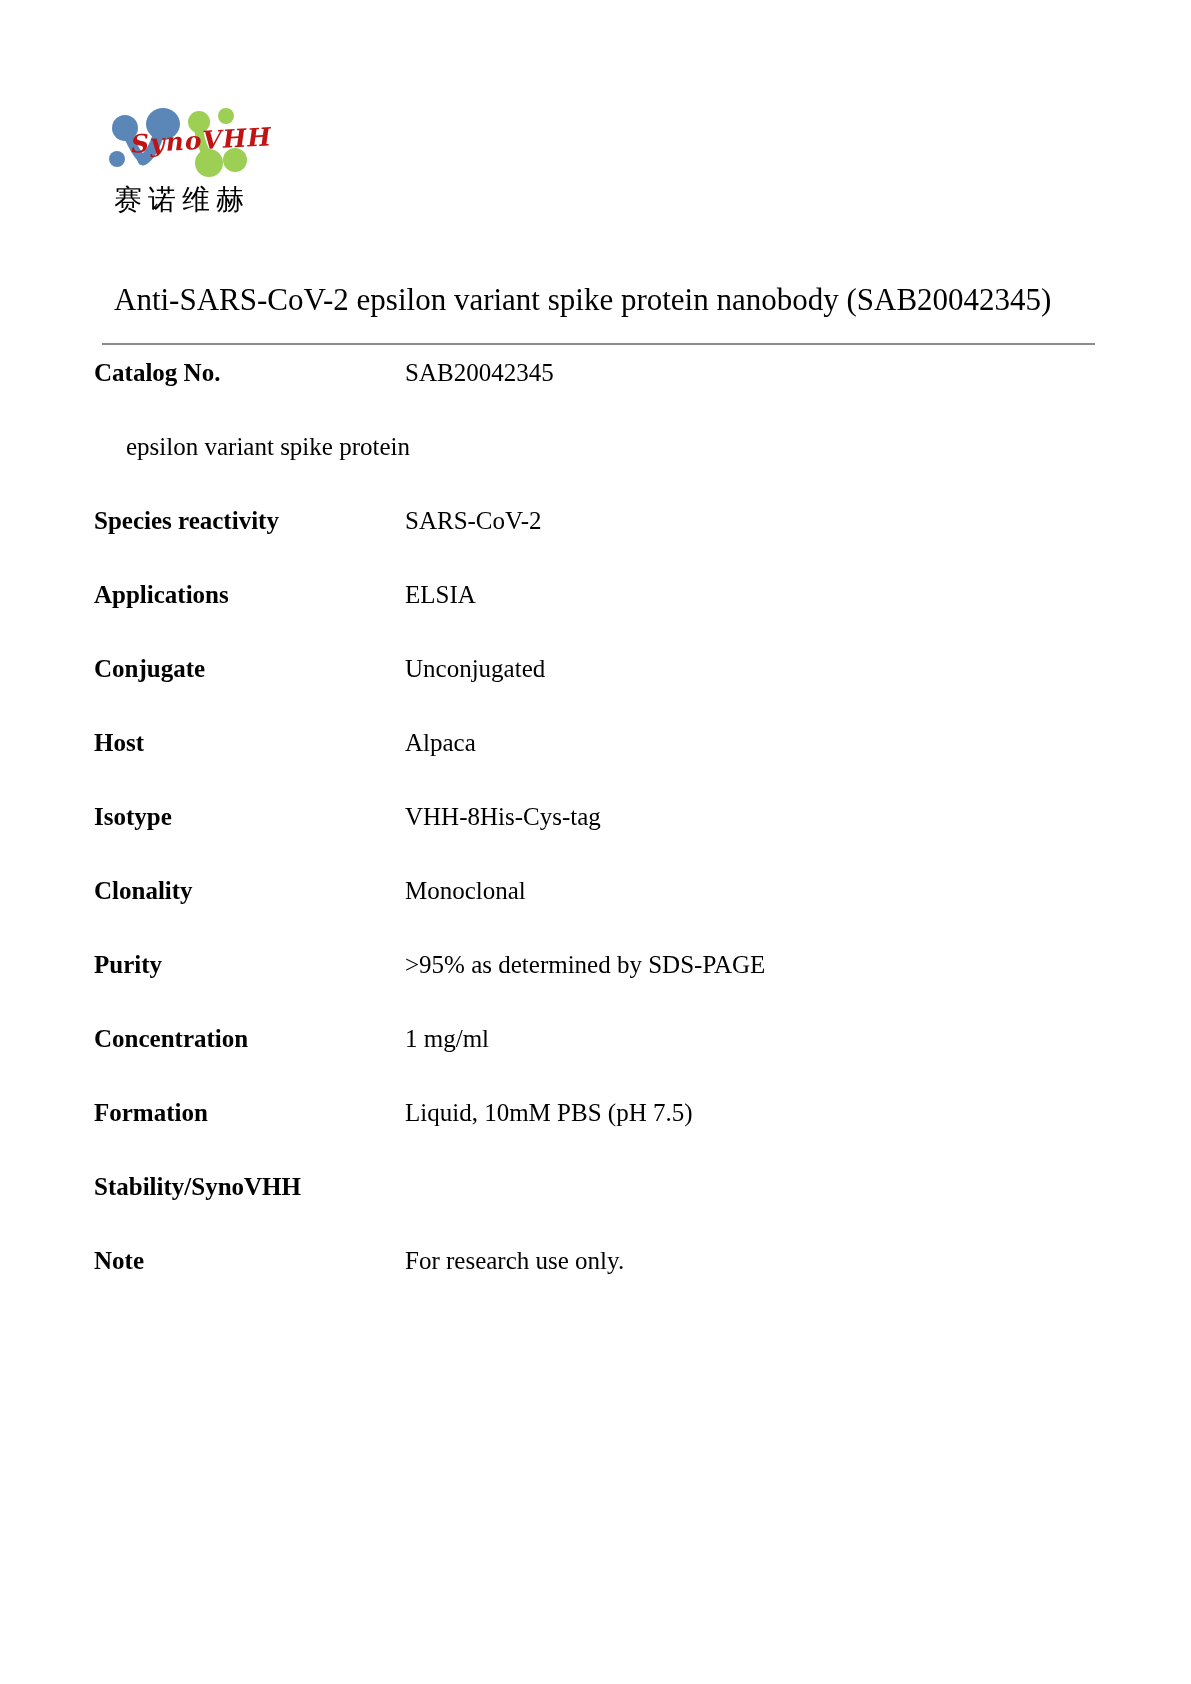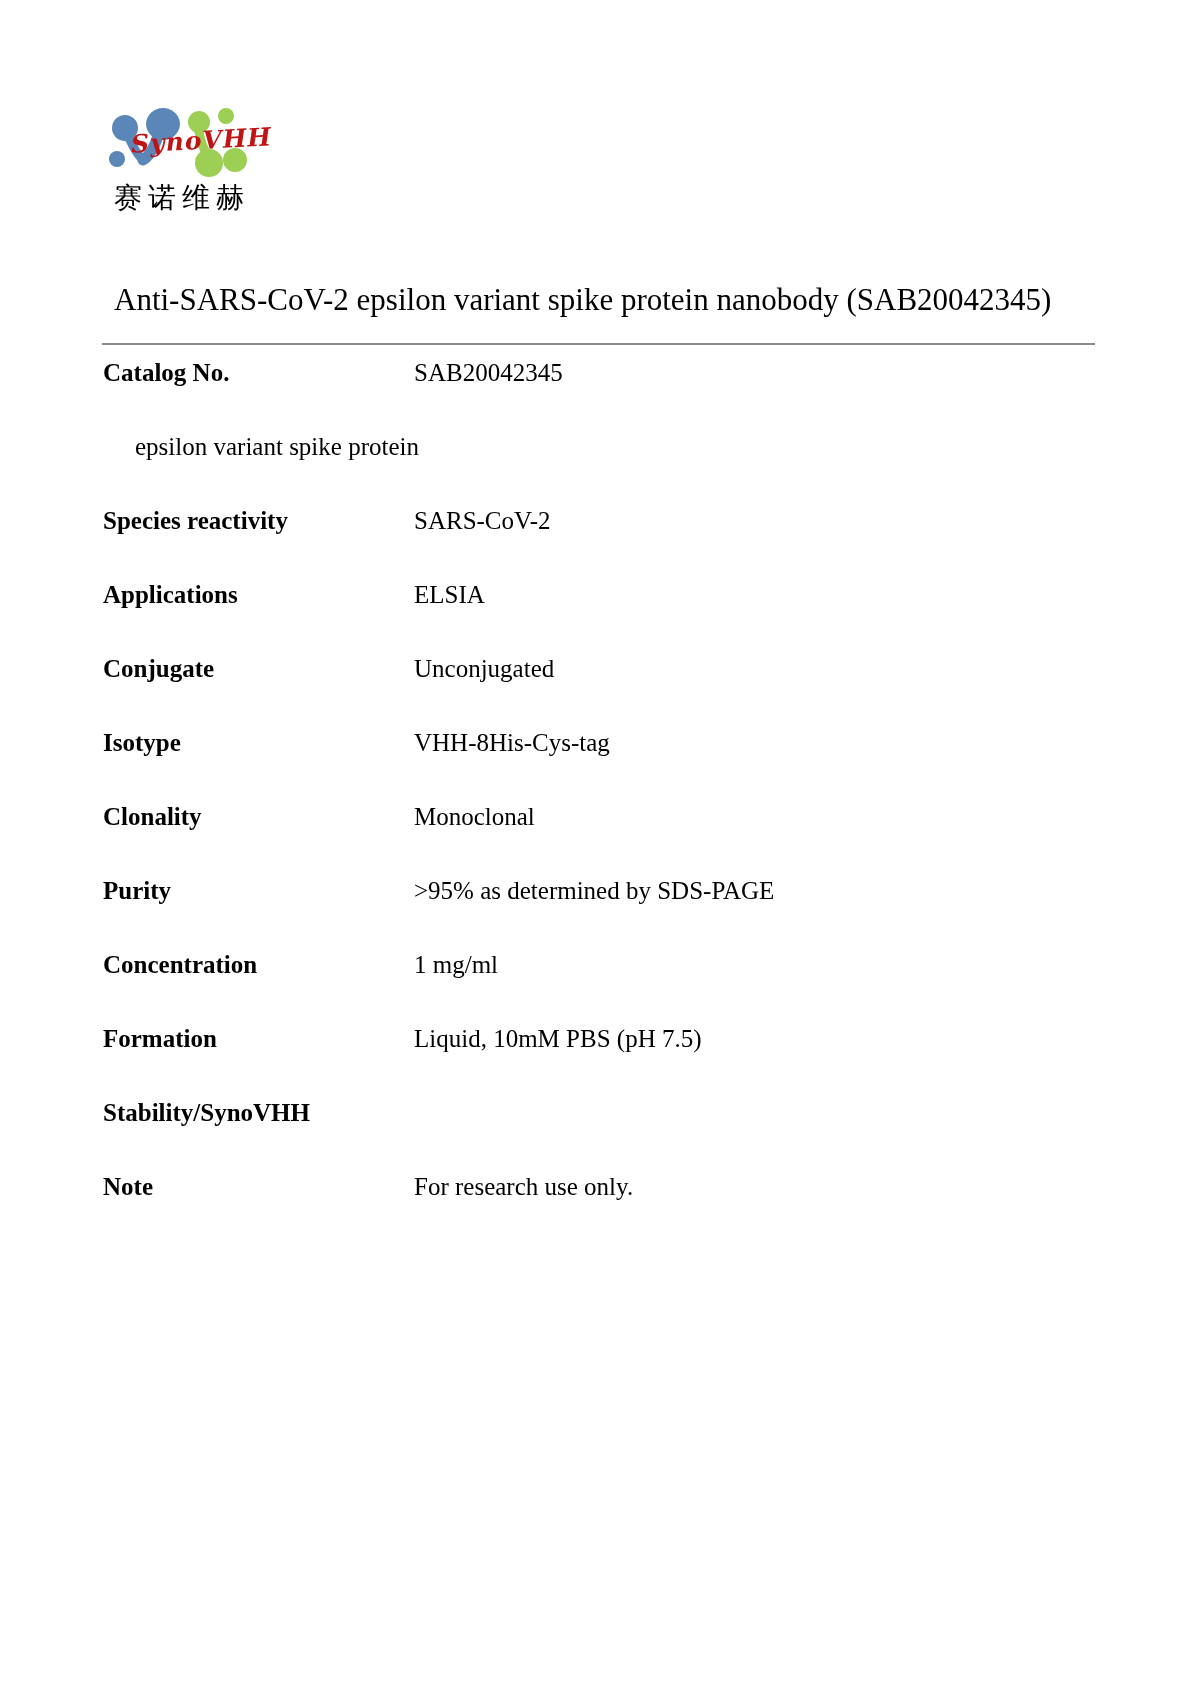--- a/index.html
+++ b/index.html
@@ -25,41 +25,41 @@
     color:#c01414;
     transform:rotate(-3deg);
     letter-spacing:1px;
     white-space:nowrap;
   }
   .brand-cn {
     position:absolute; left:7px; top:93px;
     font-size:28px; line-height:30px;
     letter-spacing:6px;
     color:#000;
-    font-family:Liberation Mono, monospace;
+    font-family:Liberation Sans, sans-serif;
     white-space:nowrap;
   }
 
   
   .doc-title {
     position:absolute; left:106px; top:272px;
     width:990px;
     margin:8px;
     font-size:31px; font-weight:normal;
     line-height:40px;
     white-space:nowrap;
   }
   .divider {
     position:absolute; left:102px; top:343px;
     width:993px; height:2px;
     background:#8a8a8a;
   }
 
   
-  .spec { position:absolute; left:103px; top:357px; width:992px; }
+  .spec { position:absolute; left:94px; top:357px; width:992px; }
   .spec-row {
     display:flex;
     align-items:flex-start;
     font-size:25px;
     line-height:31px;
     margin-bottom:43px;
   }
   .spec-row .label { flex:none; width:279px; font-weight:bold; }
   .spec-row .value { flex:1; white-space:nowrap;margin-left:32px; }
 </style>
@@ -116,20 +116,24 @@
     <div class="spec-row">
       <div class="label">Applications</div>
       <div class="value">ELSIA</div>
     </div>
 
     <div class="spec-row">
       <div class="label">Conjugate</div>
       <div class="value">Unconjugated</div>
     </div>
 
+    <div class="spec-row">
+      <div class="label">Host</div>
+      <div class="value">Alpaca</div>
+    </div>
 
     <div class="spec-row">
       <div class="label">Isotype</div>
       <div class="value">VHH-8His-Cys-tag</div>
     </div>
 
     <div class="spec-row">
       <div class="label">Clonality</div>
       <div class="value">Monoclonal</div>
     </div>

